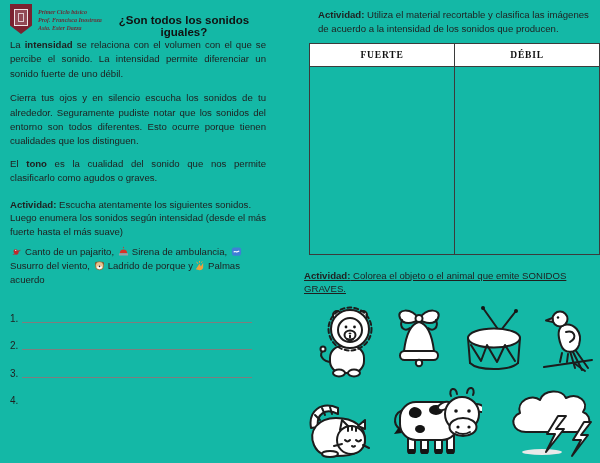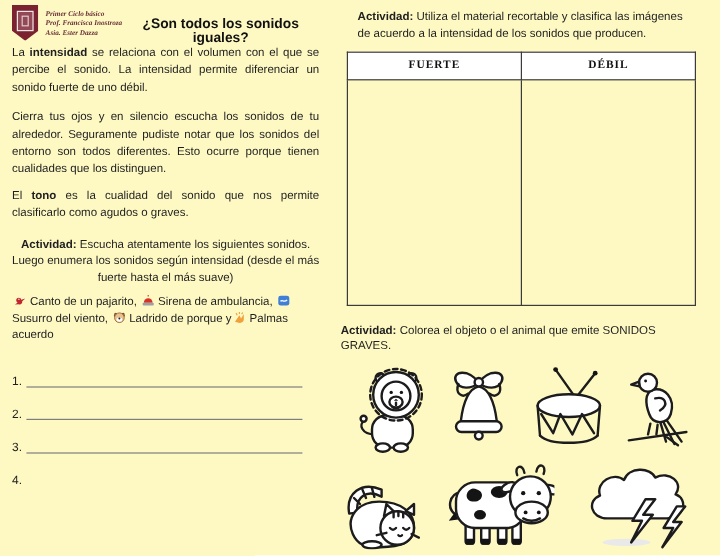--- a/index.html
+++ b/index.html
@@ -1,42 +1,42 @@
 <!DOCTYPE html>
 <html lang="es"><head>
 <meta charset="utf-8">
 <style>
   html,body{margin:0;padding:0;background:#fff;}
-  .page{position:relative;width:600px;height:463px;background:#fef9c3;overflow:hidden;
+  .page{position:relative;width:600px;height:463px;background:#14b8a6;overflow:hidden;
         font-family:"Liberation Sans",sans-serif;color:#1f1f1f;}
   
   .col-left{position:absolute;left:10px;top:4px;width:256px;}
   .hdr{display:flex;align-items:flex-start;}
   .logo{flex:0 0 auto;width:22px;height:30px;background:#7b2230;position:relative;
         clip-path:polygon(0 0,100% 0,100% 72%,50% 100%,0 72%);}
   .logo i{position:absolute;left:4px;top:5px;right:4px;height:15px;display:block;
         border:1px solid rgba(255,255,255,.85);background:rgba(255,255,255,.18);}
   .logo i::after{content:"";position:absolute;left:3px;top:3px;right:3px;bottom:3px;
         border:1px solid rgba(255,255,255,.7);}
   .school{margin-left:6px;font-family:"Liberation Serif",serif;font-style:italic;font-weight:700;
         font-size:6px;line-height:8px;color:#6a2f36;white-space:nowrap;padding-top:4px;}
   .title{flex:1;text-align:center;font-size:11.5px;font-weight:700;color:#111;padding-top:10px;}
   .para{font-size:9.6px;line-height:14.4px;text-align:justify;margin:0 0 8px 0;}
   .para.first{margin-top:10px;}
-  .activity-l{font-size:9.6px;line-height:13.8px;margin:12px 0 0 0;text-align:center;}
+  .activity-l{font-size:9.6px;line-height:13.8px;margin:12px 0 0 0;text-align:left;}
   .sounds{font-size:9.6px;line-height:14px;margin:6px 0 0 0;}
   .sicon{display:inline-block;width:11px;height:11px;vertical-align:-2px;margin:0 3px 0 1px;}
   .blanks{margin-top:12px;}
   .blank{position:relative;height:27.5px;}
   .num{position:absolute;left:0;bottom:3px;font-size:10px;}
   .bline{position:absolute;left:12px;right:14px;bottom:4px;border-bottom:1.5px solid #7e7e7e;}
   
-  .col-right{position:absolute;left:284px;top:8px;width:296px;}
+  .col-right{position:absolute;left:304px;top:8px;width:296px;}
   .activity-r{font-size:9.6px;line-height:13.8px;margin:0 0 0 14px;width:276px;text-align:left;}
-  .activity-r2{font-size:9.6px;line-height:13.8px;margin:14px 0 0 0;width:296px;text-align:left;}
+  .activity-r2{font-size:9.6px;line-height:13.8px;margin:14px 0 0 0;width:296px;text-align:left;text-decoration:underline;}
   table.cls{border-collapse:collapse;margin:7px 0 0 5px;padding-left:28px;}
   table.cls th{width:143px;height:20px;border:1px solid #3b3b3b;background:#fff;
         font-family:"Liberation Serif",serif;font-size:9.5px;font-weight:700;letter-spacing:.8px;
         text-align:center;color:#111;}
   table.cls td{height:185px;border:1px solid #3b3b3b;}
   .img-row{display:flex;justify-content:space-between;}
   .row1{margin:8px 4px 0 12px;align-items:flex-start;}
   .row2{margin:2px 2px 0 2px;align-items:flex-end;}
   .fig{display:block;line-height:0;}
   svg .ln{stroke:#1c1c1c;stroke-width:2;fill:none;stroke-linecap:round;stroke-linejoin:round;}

